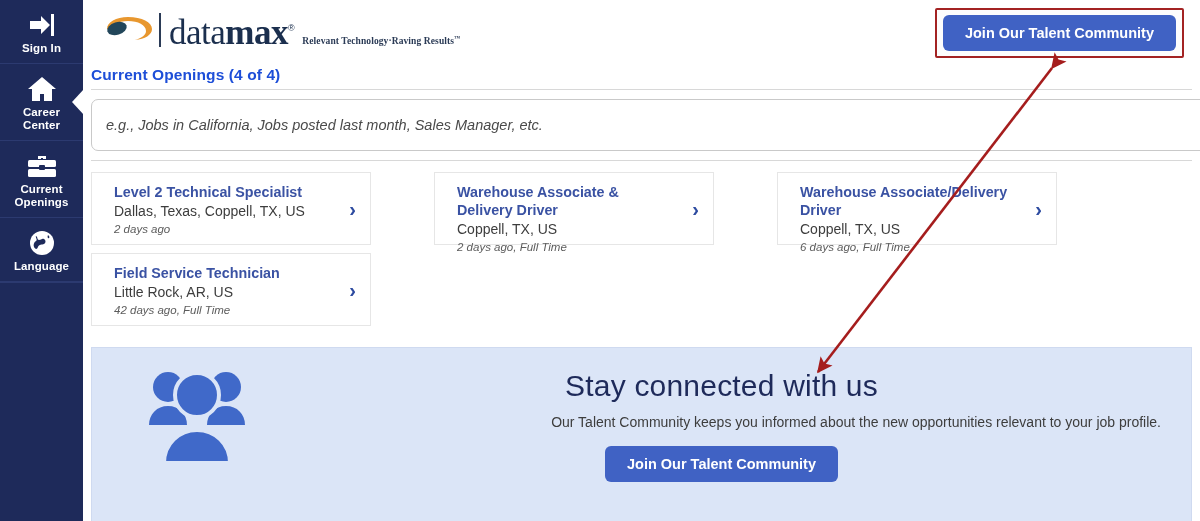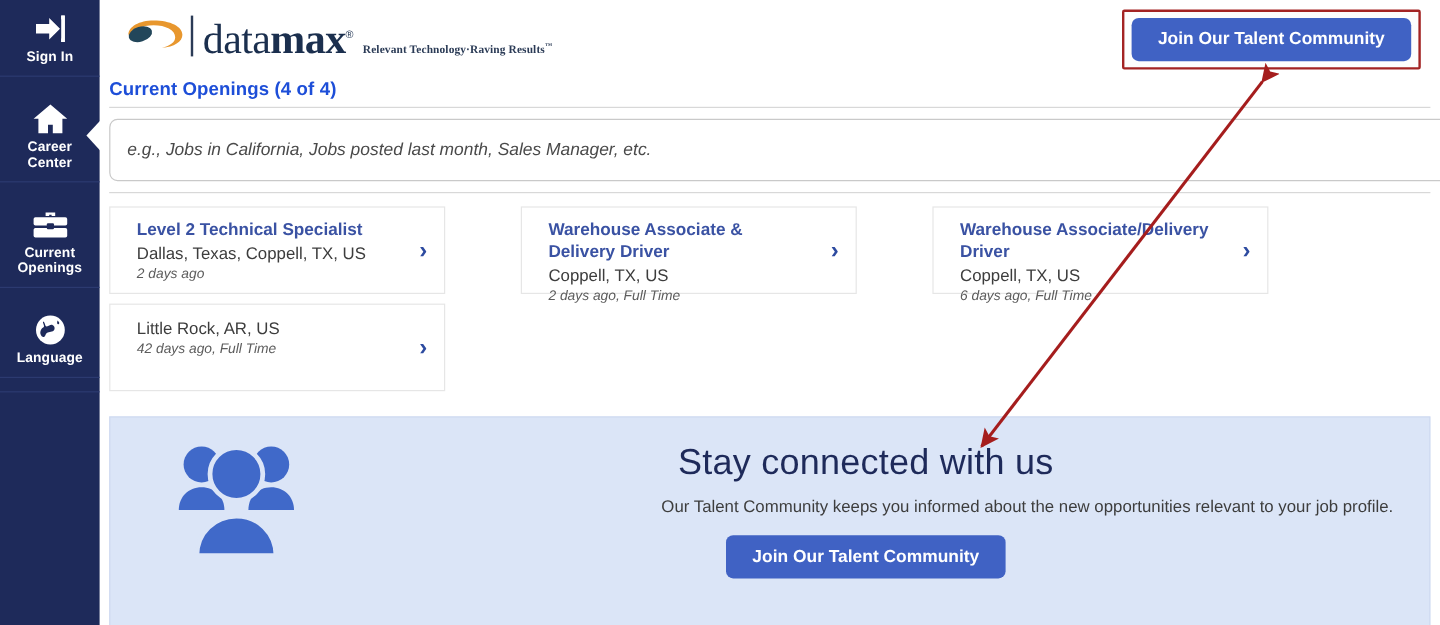--- a/index.html
+++ b/index.html
@@ -15,21 +15,20 @@
     background: #ffffff;
   }
 
   
   #sidebar {
     position: absolute; left: 0; top: 0;
     width: 83px; height: 521px;
     background: #1e2a5a;
     display: flex; flex-direction: column;
     z-index: 5;
-    gap: 11px;
   }
   .side-item {
     position: relative;
     padding: 9px 2px 8px 2px;
     text-align: center;
     color: #ffffff;
     cursor: pointer;
     border-bottom: 1px solid #2c3a70;
   }
   .side-item .ico {
@@ -388,20 +387,21 @@
       </div>
 
       <div class="job-card">
         <span class="job-title">Warehouse Associate/Delivery Driver</span>
         <span class="job-loc">Coppell, TX, US</span>
         <span class="job-meta">6 days ago, Full Time</span>
         <span class="job-chevron">›</span>
       </div>
 
       <div class="job-card">
+        <span class="job-title">Field Service Technician</span>
         <span class="job-loc">Little Rock, AR, US</span>
         <span class="job-meta">42 days ago, Full Time</span>
         <span class="job-chevron">›</span>
       </div>
 
     </div>
 
     <div id="banner">
       <span id="banner-icon">
         <svg width="106" height="105" viewBox="0 0 106 105">

